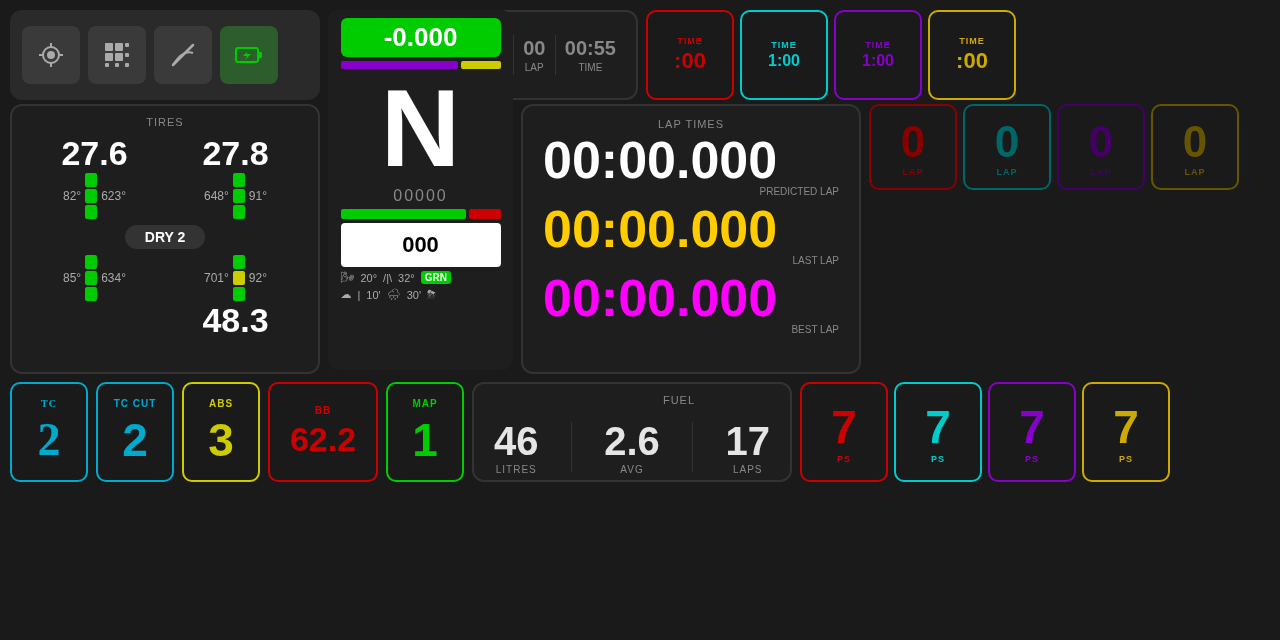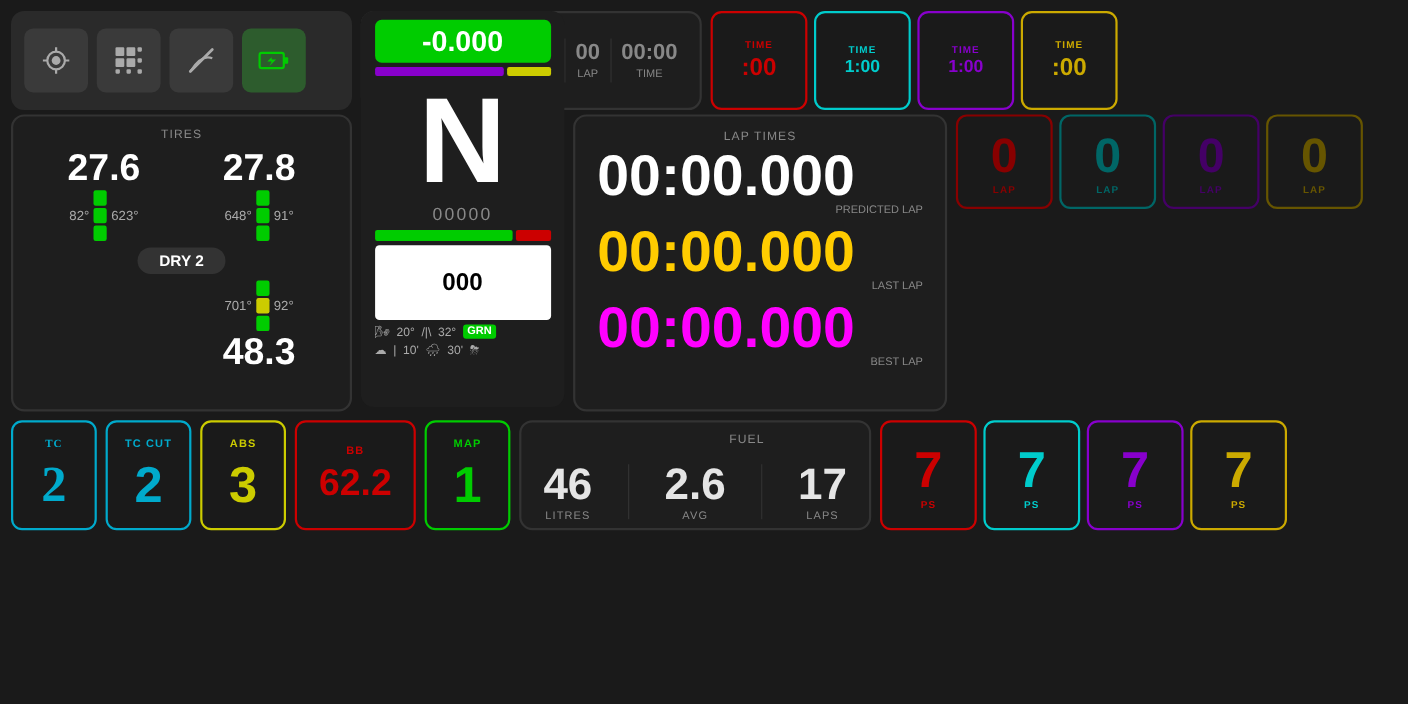--- a/index.html
+++ b/index.html
@@ -140,21 +140,21 @@
     .fuel-bar-red {
       height: 10px;
       background: #cc0000;
       flex: 1;
       border-radius: 2px;
     }
 
     .pit-box {
       background: white;
       border-radius: 4px;
-      padding: 21px 16px;
+      padding: 9px 16px;
       font-size: 22px;
       font-weight: 900;
       color: black;
       width: 160px;
       text-align: center;
     }
 
     .weather-row {
       display: flex;
       gap: 6px;
@@ -620,21 +620,21 @@
         <div class="race-stat-value" data-name="pos-value">00</div>
         <div class="race-label" data-name="pos-label">POS</div>
       </div>
       <div class="race-divider" data-name="race-divider2"></div>
       <div class="race-stat" data-name="lap-stat">
         <div class="race-stat-value" data-name="lap-value">00</div>
         <div class="race-label" data-name="lap-label">LAP</div>
       </div>
       <div class="race-divider" data-name="race-divider3"></div>
       <div class="race-stat" data-name="time-stat">
-        <div class="race-stat-value" data-name="time-value">00:00</div>
+        <div class="race-stat-value" data-name="time-value">00:55</div>
         <div class="race-label" data-name="time-label">TIME</div>
       </div>
     </div>
 
     <div style="display:flex;gap:6px;" data-name="right-top-panels">
       <div class="small-time-panel red" data-name="time-panel-red">
         <div class="small-time-label red" data-name="time-label-red">TIME</div>
         <div class="small-time-value" data-name="time-value-red" style="color:#cc0000;font-size:22px;font-weight:900;">:00</div>
       </div>
       <div class="small-time-panel cyan" data-name="time-panel-cyan">
@@ -683,20 +683,29 @@
             </div>
             <span data-name="tire-fr-outer">91°</span>
           </div>
         </div>
 
         <div class="tire-compound-row" data-name="tire-compound-row">
           <div class="tire-compound" data-name="tire-compound">DRY 2</div>
         </div>
 
         <div style="text-align:center;" data-name="tire-rl">
+          <div class="tire-details" data-name="tire-rl-details">
+            <span data-name="tire-rl-inner">85°</span>
+            <div class="tire-bar" data-name="tire-rl-bar">
+              <div class="tire-bar-seg" data-name="tire-rl-bar-seg1"></div>
+              <div class="tire-bar-seg" data-name="tire-rl-bar-seg2"></div>
+              <div class="tire-bar-seg" data-name="tire-rl-bar-seg3"></div>
+            </div>
+            <span data-name="tire-rl-outer">634°</span>
+          </div>
         </div>
 
         <div style="text-align:center;" data-name="tire-rr">
           <div class="tire-details" data-name="tire-rr-details">
             <span data-name="tire-rr-inner">701°</span>
             <div class="tire-bar" data-name="tire-rr-bar">
               <div class="tire-bar-seg" data-name="tire-rr-bar-seg1"></div>
               <div class="tire-bar-seg" data-name="tire-rr-bar-seg2" style="background:#cccc00;"></div>
               <div class="tire-bar-seg" data-name="tire-rr-bar-seg3"></div>
             </div>

